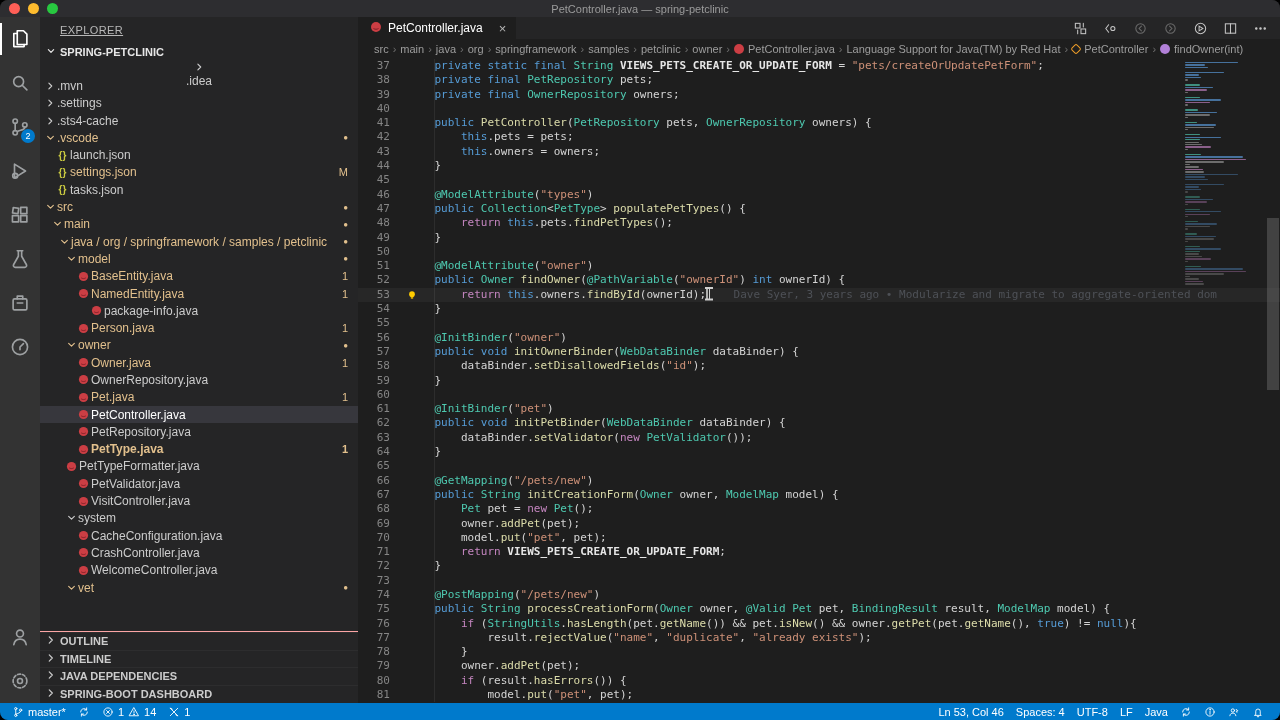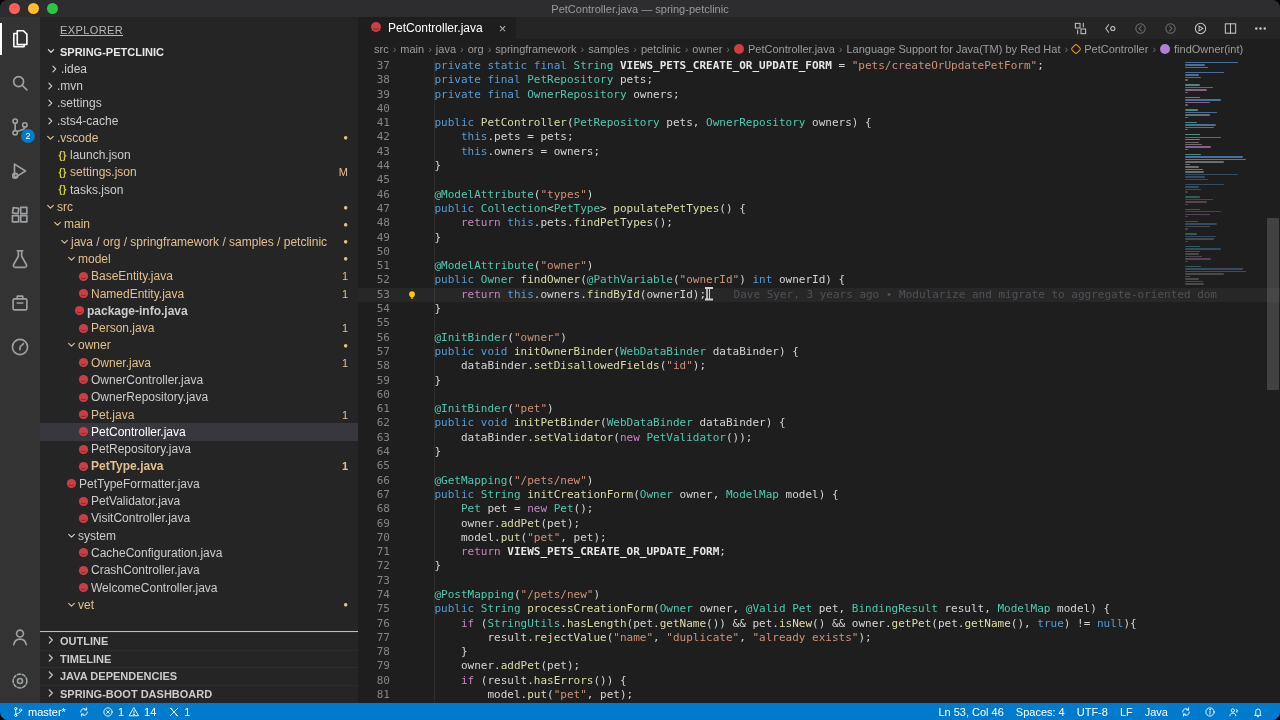--- a/index.html
+++ b/index.html
@@ -214,21 +214,21 @@
 
     <div class="sidebar">
       <div class="sb-title">EXPLORER</div>
       <div class="sb-section">
         <span class="chev"><svg viewBox="0 0 16 16">
               <polyline points="5,6.5 8,9.5 11,6.5"></polyline>
             </svg></span>
         <span>SPRING-PETCLINIC</span>
       </div>
       <div class="tree" id="tree">
-          <div class="trow" style="padding-left: 8px;">
+          <div class="trow" style="padding-left: 0; flex-direction: column;">
             <span class="chev">
               <svg viewBox="0 0 16 16">
                 <polyline points="6,4.5 9.5,8 6,11.5"></polyline>
               </svg>
             </span>
             <span>.idea</span>
           </div>
           <div class="trow" style="padding-left: 4px;">
             <span class="chev">
               <svg viewBox="0 0 16 16">
@@ -324,21 +324,21 @@
           <div class="trow mod" style="padding-left: 36px;">
             <span class="ficon">
               <svg viewBox="0 0 12 12">
                 <circle cx="6" cy="6" r="5" fill="#cc3e44" stroke="none"></circle>
                 <path d="M3.5 7.5c1.6 1 3.4 1 5 0" stroke="#7d1f26" fill="none" stroke-width="1"></path>
               </svg>
             </span>
             <span>NamedEntity.java</span>
             <span class="badge">1</span>
           </div>
-          <div class="trow" style="padding-left: 32px; font-weight: bold;">
+          <div class="trow" style="padding-left: 49px;">
             <span class="ficon">
               <svg viewBox="0 0 12 12">
                 <circle cx="6" cy="6" r="5" fill="#cc3e44" stroke="none"></circle>
                 <path d="M3.5 7.5c1.6 1 3.4 1 5 0" stroke="#7d1f26" fill="none" stroke-width="1"></path>
               </svg>
             </span>
             <span>package-info.java</span>
           </div>
           <div class="trow mod" style="padding-left: 36px;">
             <span class="ficon">
@@ -361,29 +361,20 @@
           </div>
           <div class="trow mod" style="padding-left: 36px;">
             <span class="ficon">
               <svg viewBox="0 0 12 12">
                 <circle cx="6" cy="6" r="5" fill="#cc3e44" stroke="none"></circle>
                 <path d="M3.5 7.5c1.6 1 3.4 1 5 0" stroke="#7d1f26" fill="none" stroke-width="1"></path>
               </svg>
             </span>
             <span>Owner.java</span>
             <span class="badge">1</span>
-          </div>
-          <div class="trow" style="padding-left: 36px;">
-            <span class="ficon">
-              <svg viewBox="0 0 12 12">
-                <circle cx="6" cy="6" r="5" fill="#cc3e44" stroke="none"></circle>
-                <path d="M3.5 7.5c1.6 1 3.4 1 5 0" stroke="#7d1f26" fill="none" stroke-width="1"></path>
-              </svg>
-            </span>
-            <span>OwnerController.java</span>
           </div>
           <div class="trow" style="padding-left: 36px;">
             <span class="ficon">
               <svg viewBox="0 0 12 12">
                 <circle cx="6" cy="6" r="5" fill="#cc3e44" stroke="none"></circle>
                 <path d="M3.5 7.5c1.6 1 3.4 1 5 0" stroke="#7d1f26" fill="none" stroke-width="1"></path>
               </svg>
             </span>
             <span>OwnerRepository.java</span>
           </div>

